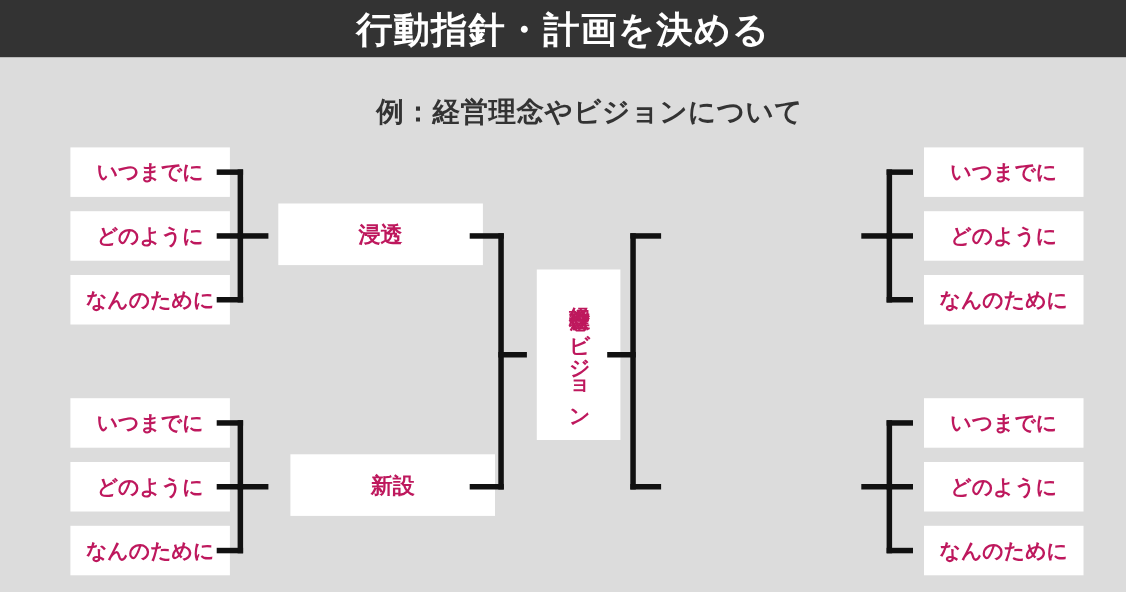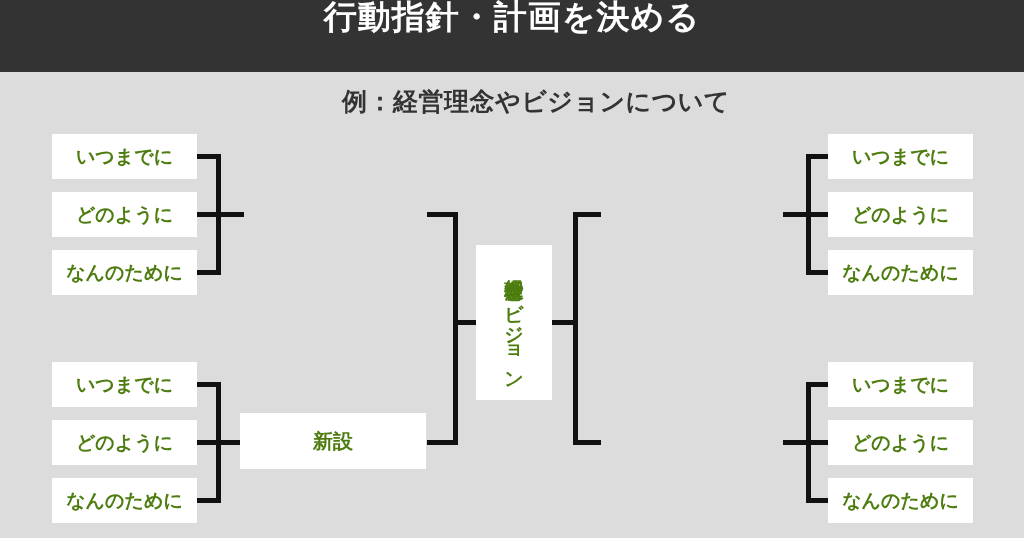--- a/index.html
+++ b/index.html
@@ -7,39 +7,39 @@
     width:1024px;height:538px;
     background:#dcdcdc;
     font-family:"Liberation Sans","DejaVu Sans",sans-serif;
     overflow:hidden;
     position:relative;
   }
   #stage{position:relative;width:1024px;height:538px;overflow:hidden;background:#dcdcdc;}
 
   
   .header-bar{
-    position:absolute;left:0;top:0;width:1024px;height:72px;
+    position:absolute;left:0;top:0;width:1024px;height:52px;
     background:#333333;
-    display:flex;align-items:flex-start;justify-content:center;
+    display:flex;align-items:center;justify-content:center;
   }
   .header-title{
     color:#ffffff;font-size:33px;font-weight:bold;
     letter-spacing:1px;line-height:1;white-space:nowrap;
   }
   .subtitle{
     position:absolute;left:0;top:85px;width:1024px;
     text-align:center;color:#333333;
     font-size:25px;font-weight:bold;letter-spacing:.5px;white-space:nowrap;padding-left:24px;
   }
 
   
   .node{
-    position:absolute;background:#ffffff;color:#4d7c0f;
+    position:absolute;background:#ffffff;color:#be185d;
     display:flex;align-items:center;justify-content:center;
-    font-weight:bold;box-sizing:border-box;
+    font-weight:bold;box-sizing:border-box;margin-left:12px;
   }
   .leaf{width:145px;height:45px;font-size:19px;}
   .mid{width:186px;height:56px;font-size:20px;}
   .center-node{
     width:76px;height:155px;font-size:19px;
     writing-mode:vertical-rl;text-orientation:upright;
     letter-spacing:1px;line-height:1.05;
     padding:6px 0;
   }
 
@@ -63,32 +63,33 @@
   <div class="node leaf" style="left:52px;top:250px;">なんのために</div>
 
   <div class="ln h" style="left:197px;top:154px;width:24px;"></div>
   <div class="ln h" style="left:197px;top:212px;width:24px;"></div>
   <div class="ln h" style="left:197px;top:270px;width:24px;"></div>
 
   <div class="ln v" style="left:216px;top:154px;height:121px;"></div>
 
   <div class="ln h" style="left:216px;top:212px;width:28px;"></div>
 
+  <div class="node mid" style="left:241px;top:185px;">浸透</div>
 
   <div class="node leaf" style="left:52px;top:362px;">いつまでに</div>
   <div class="node leaf" style="left:52px;top:420px;">どのように</div>
   <div class="node leaf" style="left:52px;top:478px;">なんのために</div>
 
   <div class="ln h" style="left:197px;top:382px;width:24px;"></div>
   <div class="ln h" style="left:197px;top:440px;width:24px;"></div>
   <div class="ln h" style="left:197px;top:498px;width:24px;"></div>
   <div class="ln v" style="left:216px;top:382px;height:121px;"></div>
   <div class="ln h" style="left:216px;top:440px;width:28px;"></div>
 
-  <div class="node mid" style="left:240px;top:413px;">新設</div>
+  <div class="node mid" style="left:252px;top:413px;">新設</div>
 
   <div class="ln h" style="left:427px;top:212px;width:31px;"></div>
   <div class="ln h" style="left:427px;top:440px;width:31px;"></div>
   <div class="ln v" style="left:453px;top:212px;height:233px;"></div>
   <div class="ln h" style="left:453px;top:320px;width:26px;"></div>
 
   <div class="center-node node" style="left:476px;top:245px;">
     <span>経営理念や</span>
       <span>ビジョン</span>
   </div>

